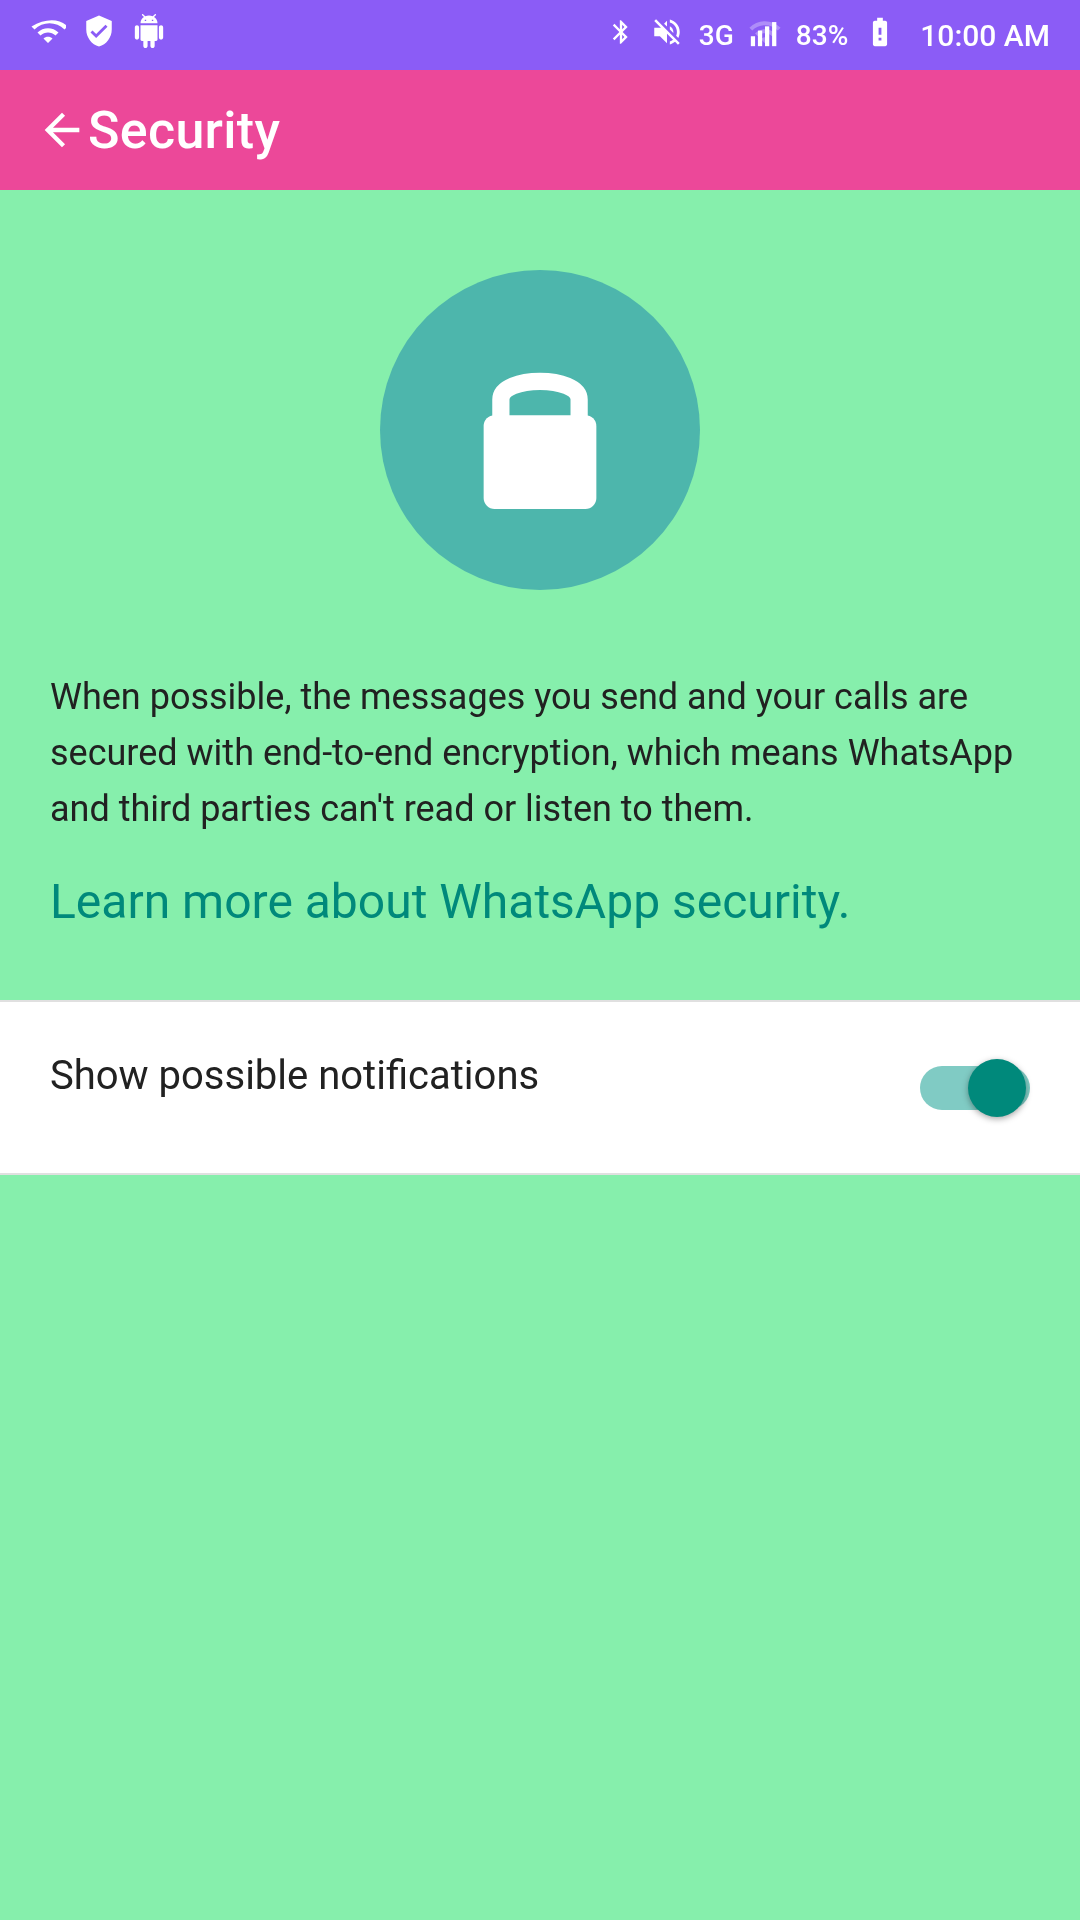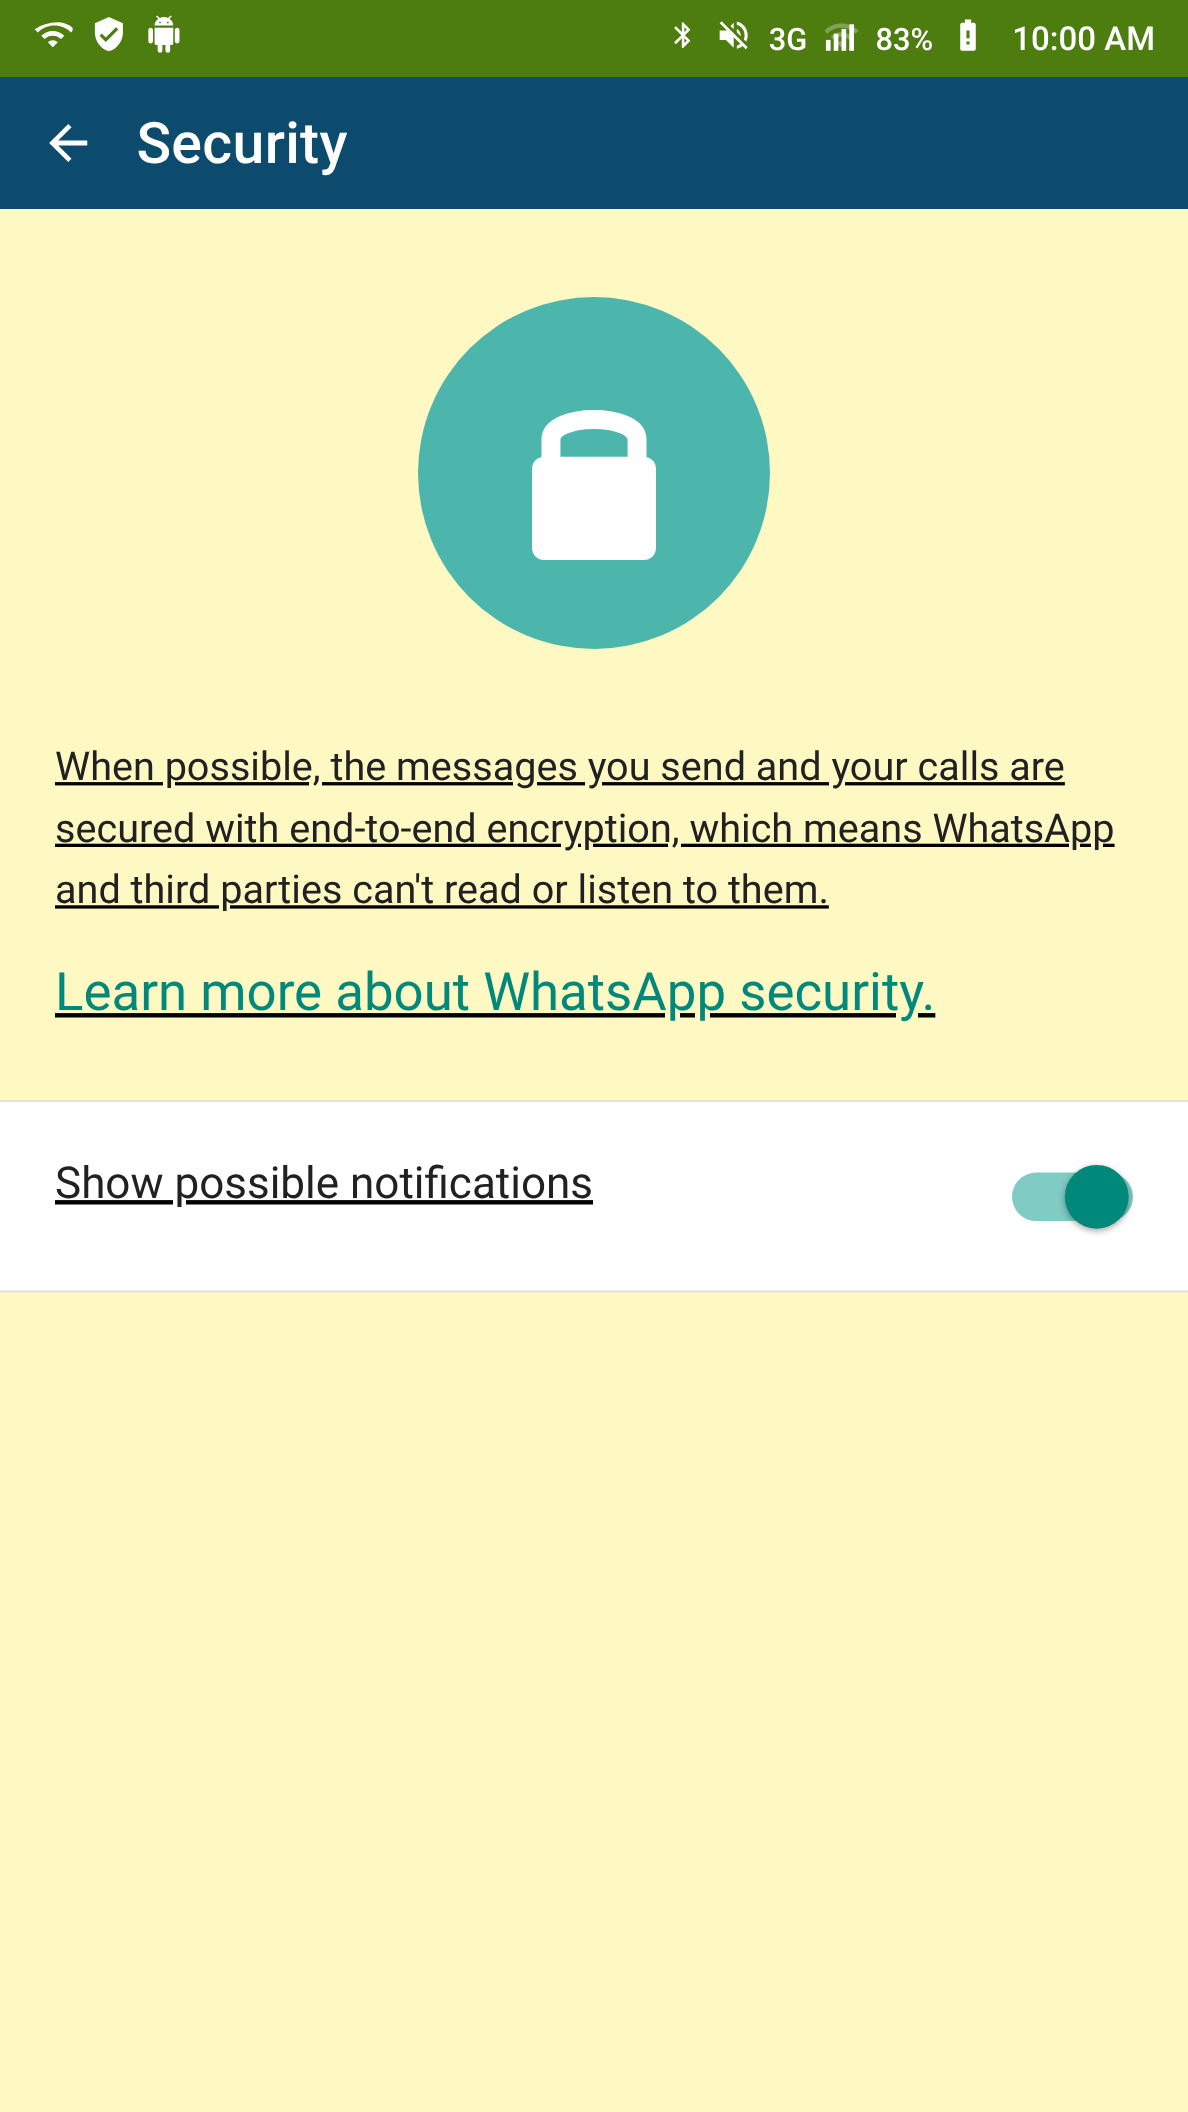--- a/index.html
+++ b/index.html
@@ -14,21 +14,21 @@
       min-height: 1920px;
       font-family: 'Roboto', Arial, sans-serif;
       background: #f5f5f5;
       overflow-x: hidden;
     }
 
     
     .status-bar {
       width: 100%;
       height: 70px;
-      background: #4d7c0f;
+      background: #8b5cf6;
       display: flex;
       align-items: center;
       justify-content: space-between;
       padding: 0 30px;
     }
 
     .status-bar-left {
       display: flex;
       align-items: center;
       gap: 16px;
@@ -48,47 +48,45 @@
       font-weight: 500;
       color: white;
       margin-left: 8px;
       text-align: center;
     }
 
     
     .app-bar {
       width: 100%;
       height: 120px;
-      background: #0c4a6e;
+      background: #ec4899;
       display: flex;
       align-items: center;
       padding: 0 36px;
-      gap: 36px;
     }
 
     .back-arrow {
       color: white;
       font-size: 48px;
       cursor: pointer;
       display: flex;
       align-items: center;
     }
 
     .app-bar-title {
       color: white;
       font-size: 52px;
       font-weight: 500;
       letter-spacing: 0.3px;
     }
 
     
     .main-content {
-      background: #fef9c3;
+      background: #86efac;
       min-height: calc(1920px - 70px - 120px);
-      text-decoration: underline;
     }
 
     
     .lock-section {
       display: flex;
       justify-content: center;
       align-items: center;
       padding: 80px 0 60px 0;
     }
 

